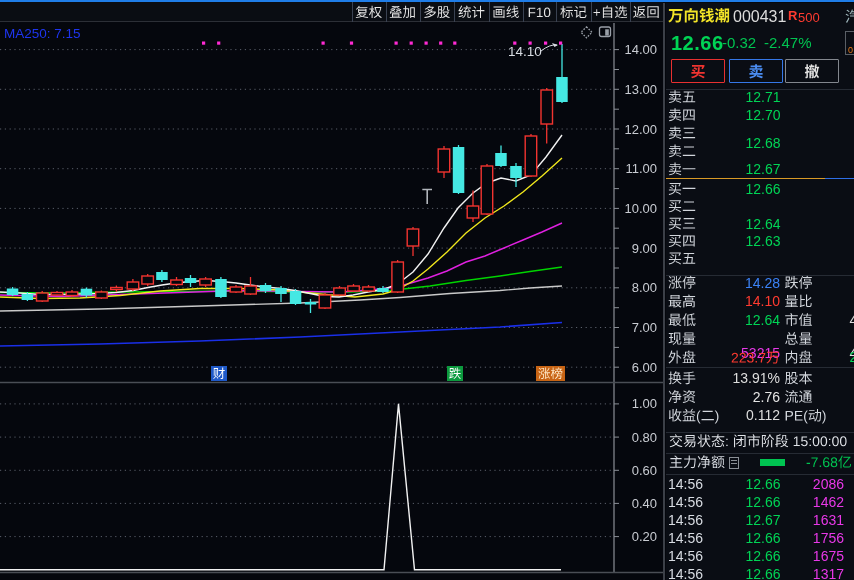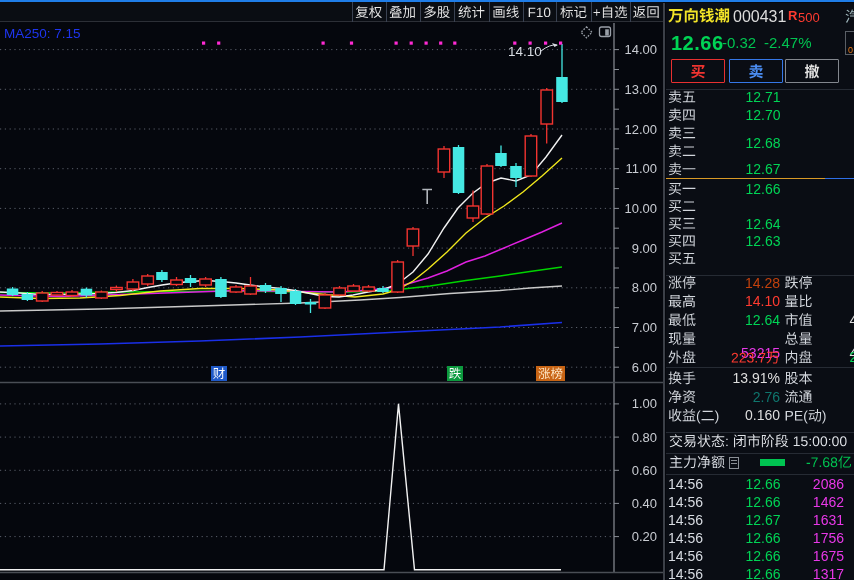--- a/index.html
+++ b/index.html
@@ -254,21 +254,21 @@
         <span class="lv">12.66</span>
       </div>
 <div class="lr" style="top:211.5px">
         <span class="lv">12.64</span>
       </div>
 <div class="lr" style="top:228.9px">
         <span class="lv">12.63</span>
       </div>
   <div class="hline" style="top:272px"></div>
   <div class="sr" style="top:270.5px">
-        <span class="sv"><span style="color:#c2410c">14.28</span></span>
+        <span class="sv"><span style="color:#3b82f6">14.28</span></span>
         <span class="sv2"></span>
       </div>
 <div class="sr" style="top:289.2px">
         <span class="sv"><span style="color:#ff3b30">14.10</span></span>
         <span class="sv2"></span>
       </div>
 <div class="sr" style="top:307.9px">
         <span class="sv"><span style="color:#00d455">12.64</span></span>
         <span class="sv2"><span style="color:#ddd">4</span></span>
       </div>
@@ -279,25 +279,25 @@
 <div class="sr" style="top:345.3px">
         <span class="sv"></span>
         <span class="sv2"><span style="color:#00d455">2</span></span>
       </div>
 <div class="hline" style="top:364.2px"></div>
 <div class="sr" style="top:366.0px">
         <span class="sv" style="color:#ddd">13.91%</span>
         <span class="sv2"></span>
       </div>
 <div class="sr" style="top:384.7px">
-        <span class="sv" style="color:#0f766e">2.76</span>
+        <span class="sv" style="color:#e5e5e5">2.76</span>
         <span class="sv2"></span>
       </div>
 <div class="sr" style="top:403.4px">
-        <span class="sv" style="color:#ddd">0.160</span>
+        <span class="sv" style="color:#ddd">0.112</span>
         <span class="sv2"></span>
       </div>
   <div class="hline" style="top:428.5px"></div>
   <div class="hline" style="top:449.5px"></div>
   <div style="position:absolute;left:63px;top:454px;width:10px;height:12px;border:1px solid #8a8f96"></div>
   <div style="position:absolute;left:65px;top:457px;width:6px;height:1.2px;background:#8a8f96"></div>
   <div style="position:absolute;left:65px;top:460px;width:6px;height:1.2px;background:#8a8f96"></div>
   <div style="position:absolute;left:94px;top:455.5px;width:25px;height:7px;background:#00c451"></div>
   <div class="hline" style="top:470.5px"></div>
   <div class="tr" style="top:471.5px">

